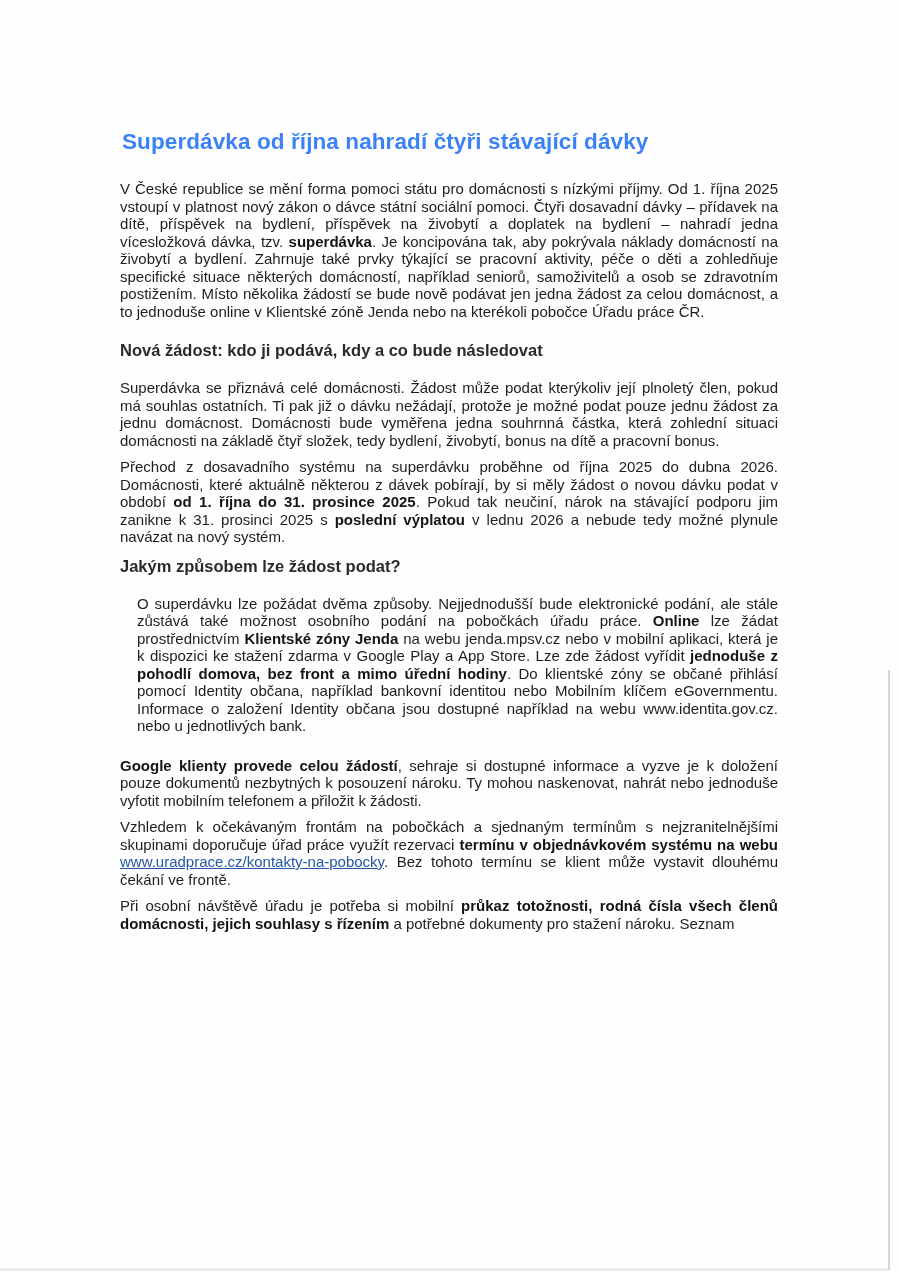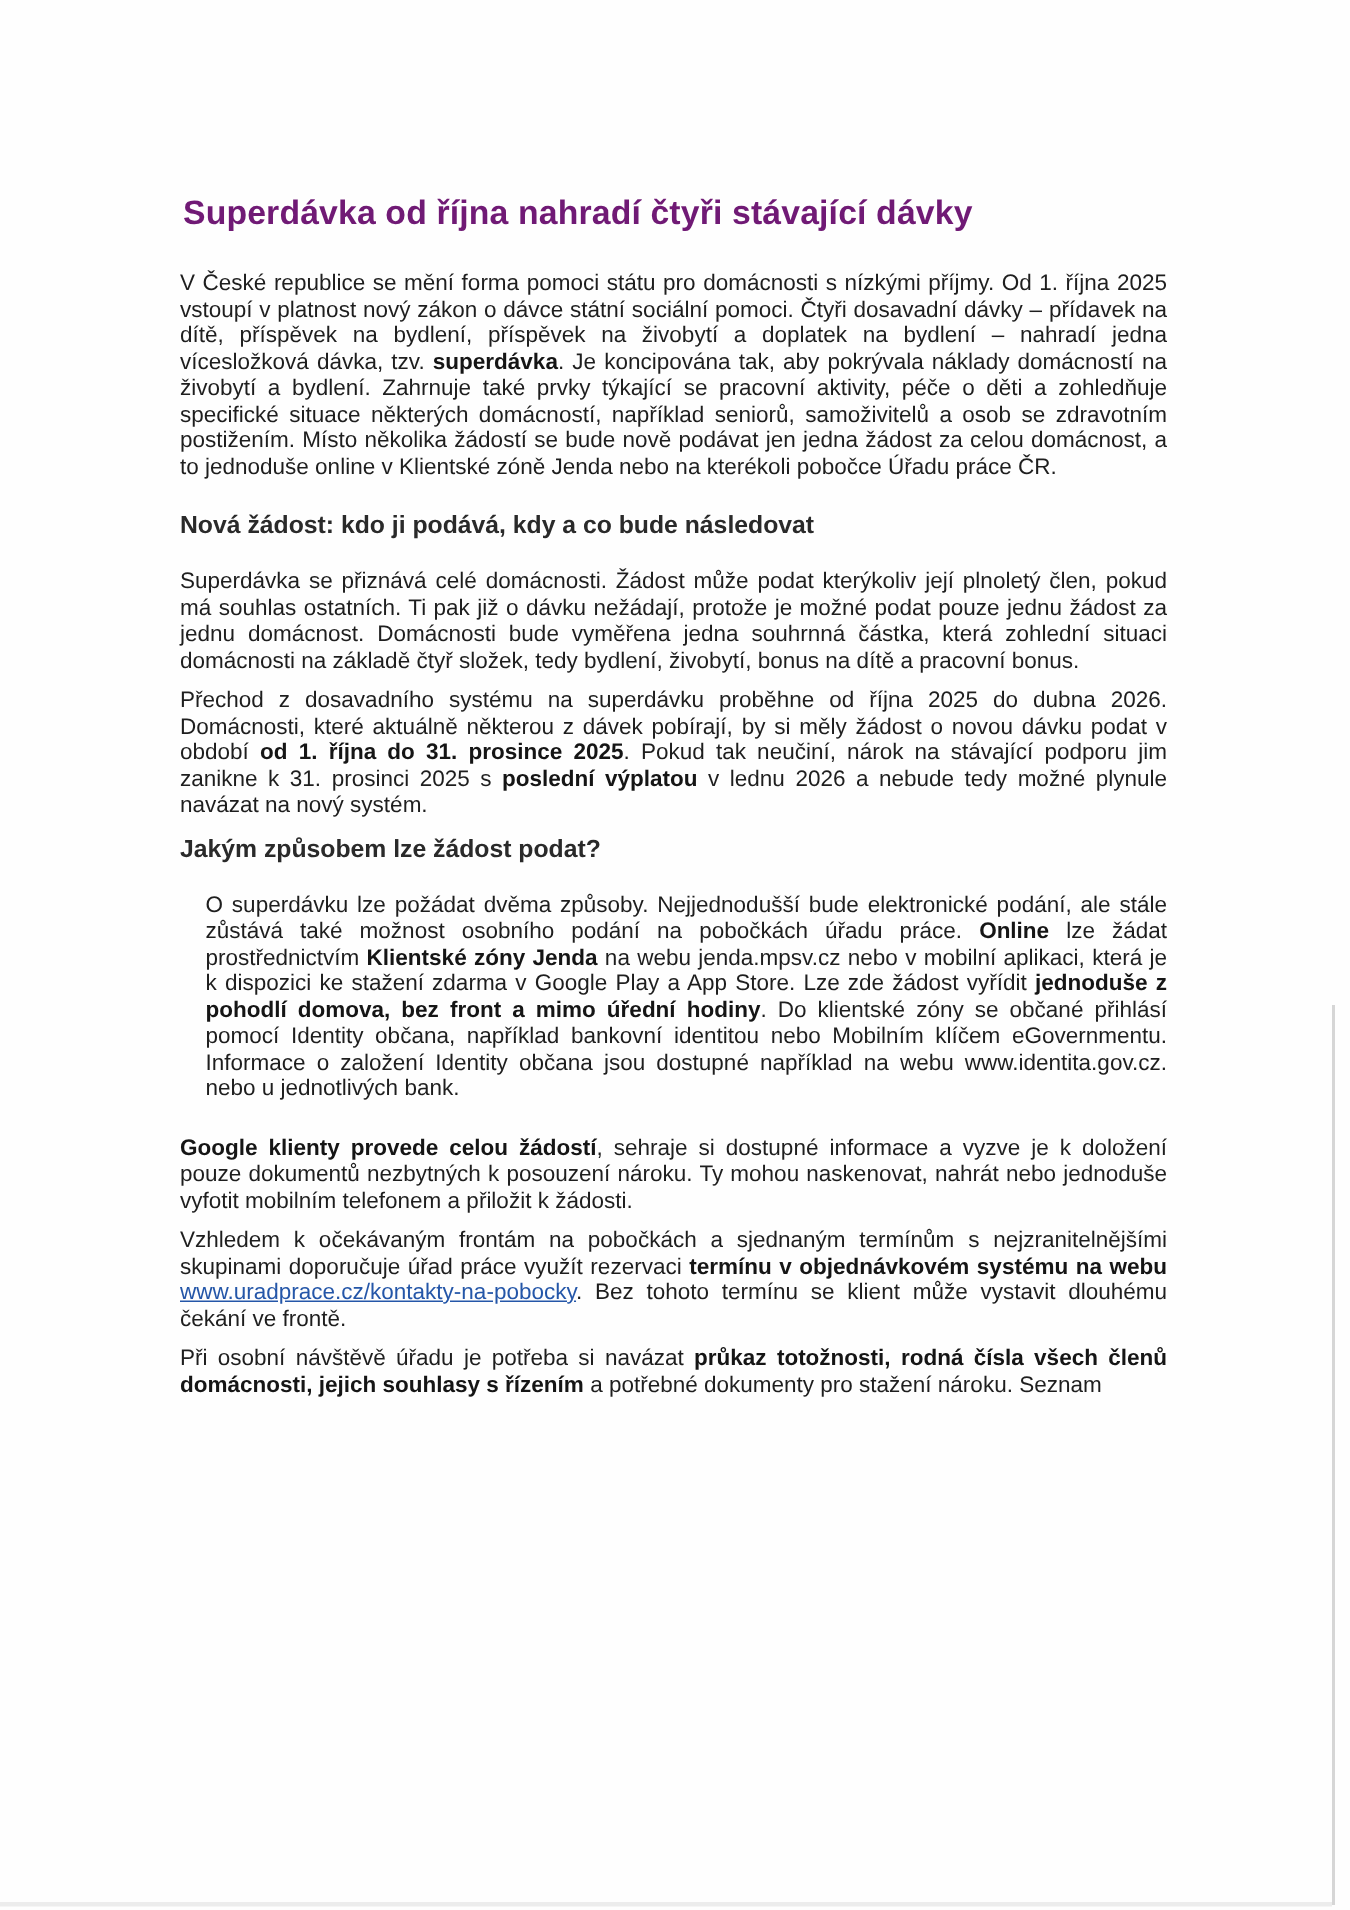--- a/index.html
+++ b/index.html
@@ -5,21 +5,21 @@
   html, body { margin: 0; padding: 0; }
   body {
     width: 900px; height: 1273px; background: #ffffff; position: relative; overflow: hidden;
     font-family: "Liberation Sans", sans-serif; color: #1c1c1c;
   }
   .page { position: absolute; left: 0; top: 0; width: 900px; height: 1273px; background: #fefefe; }
   .scan-line-v { position: absolute; left: 888px; top: 670px; width: 2px; height: 600px; background: #d6d6d6; }
   .scan-line-h { position: absolute; left: 0; top: 1268px; width: 888px; height: 3px; background: #ececec; }
   .content { position: absolute; left: 120px; top: 128px; width: 658px; }
   h1 {
-    margin: 0 0 24px 2px; font-size: 22.5px; font-weight: bold; color: #701a75; letter-spacing: 0.1px;
+    margin: 0 0 24px 2px; font-size: 22.5px; font-weight: bold; color: #3b82f6; letter-spacing: 0.1px;
     line-height: 28px;
   }
   h2 {
     margin: 0 0 18px 0; font-size: 16.5px; font-weight: bold; color: #2a2a2a; line-height: 22px;
   }
   p {
     margin: 0 0 9px 0; font-size: 15px; line-height: 17.5px; text-align: justify; color: #1e1e1e;
   }
   p.last-in-sec { margin-bottom: 19px; }
   b { font-weight: bold; color: #151515; }
@@ -47,15 +47,15 @@
 
     <h2>Jakým způsobem lze žádost podat?</h2>
 
     <p class="gap-big"><span>O superdávku lze požádat dvěma způsoby. Nejjednodušší bude elektronické podání, ale stále zůstává také možnost osobního podání na pobočkách úřadu práce. </span><b>Online</b><span> lze žádat prostřednictvím </span><b>Klientské zóny Jenda</b><span> na webu jenda.mpsv.cz nebo v mobilní aplikaci, která je k dispozici ke stažení zdarma v Google Play a App Store. Lze zde žádost vyřídit </span><b>jednoduše z pohodlí domova, bez front a mimo úřední hodiny</b><span>. Do klientské zóny se občané přihlásí pomocí Identity občana, například bankovní identitou nebo Mobilním klíčem eGovernmentu. Informace o založení Identity občana jsou dostupné například na webu www.identita.gov.cz. nebo u jednotlivých bank.</span></p>
 
     <p><b>Google klienty provede celou žádostí</b><span>, sehraje si dostupné informace a vyzve je k doložení pouze dokumentů nezbytných k posouzení nároku. Ty mohou naskenovat, nahrát nebo jednoduše vyfotit mobilním telefonem a přiložit k žádosti.</span></p>
 
 
     <p><span>Vzhledem k očekávaným frontám na pobočkách a sjednaným termínům s nejzranitelnějšími skupinami doporučuje úřad práce využít rezervaci </span><b>termínu v objednávkovém systému na webu</b><span> </span><a class="link">www.uradprace.cz/kontakty-na-pobocky</a><span>. Bez tohoto termínu se klient může vystavit dlouhému čekání ve frontě.</span></p>
 
-    <p><span>Při osobní návštěvě úřadu je potřeba si navázat </span><b>průkaz totožnosti, rodná čísla všech členů domácnosti, jejich souhlasy s řízením</b><span> a potřebné dokumenty pro stažení nároku. Seznam</span></p>
+    <p><span>Při osobní návštěvě úřadu je potřeba si mobilní </span><b>průkaz totožnosti, rodná čísla všech členů domácnosti, jejich souhlasy s řízením</b><span> a potřebné dokumenty pro stažení nároku. Seznam</span></p>
   </div>
 </div>
 
 </body></html>

